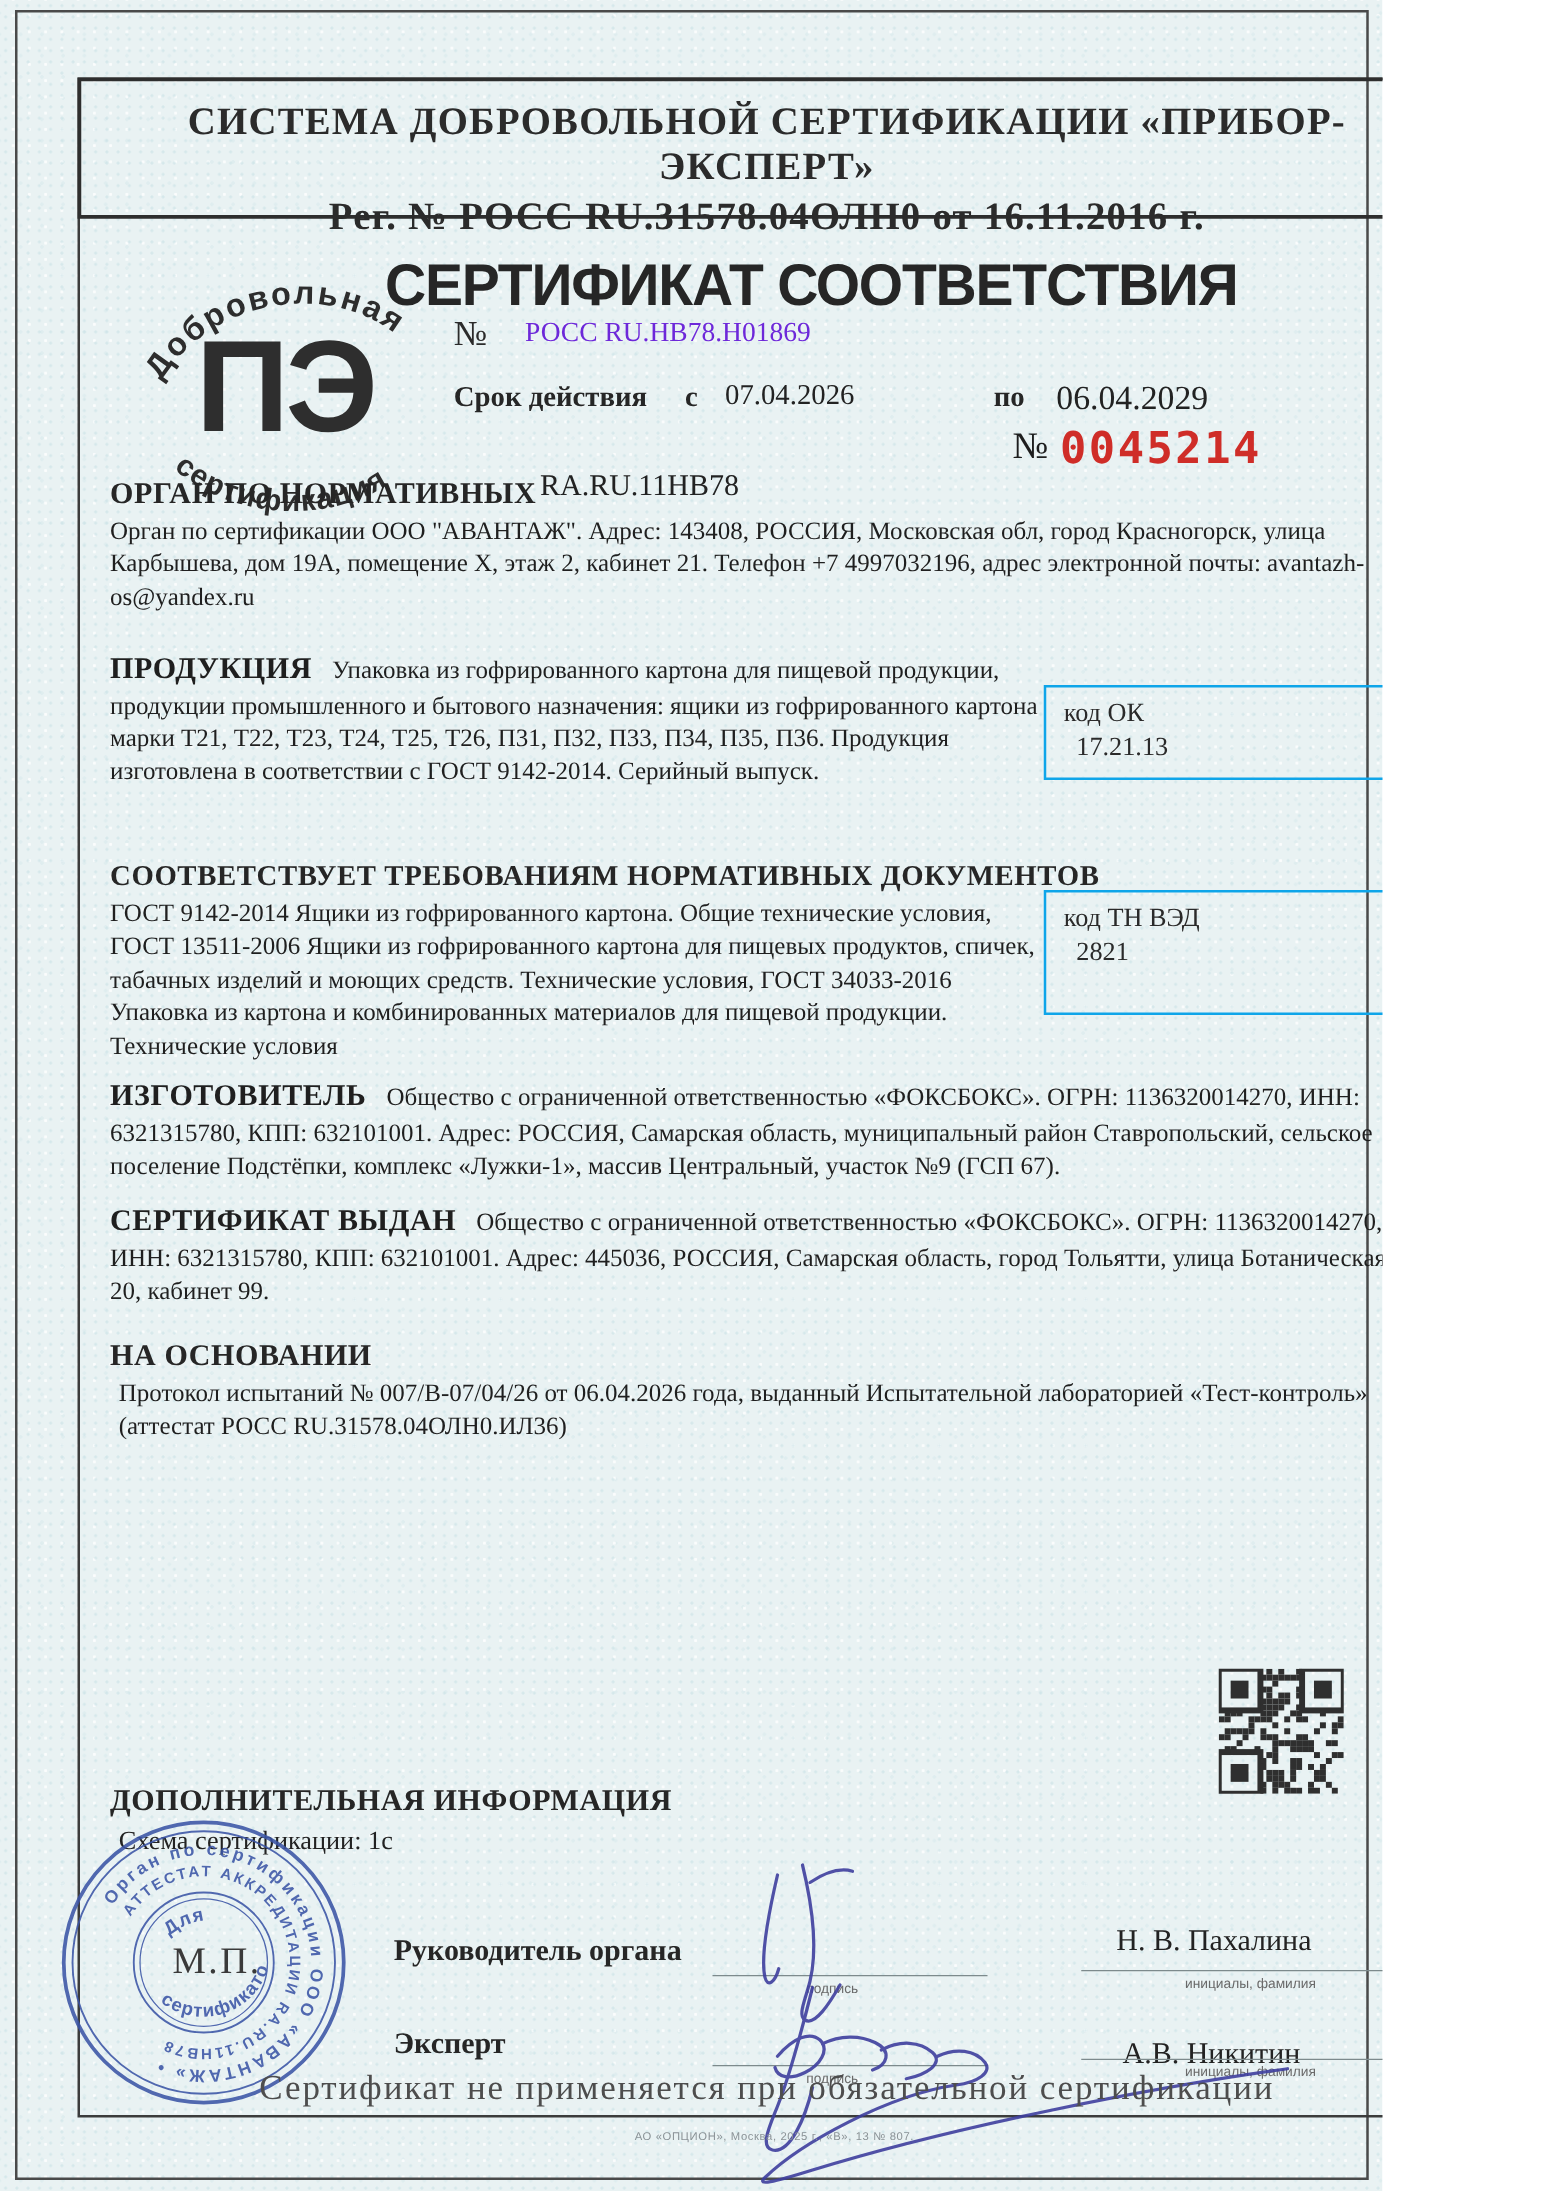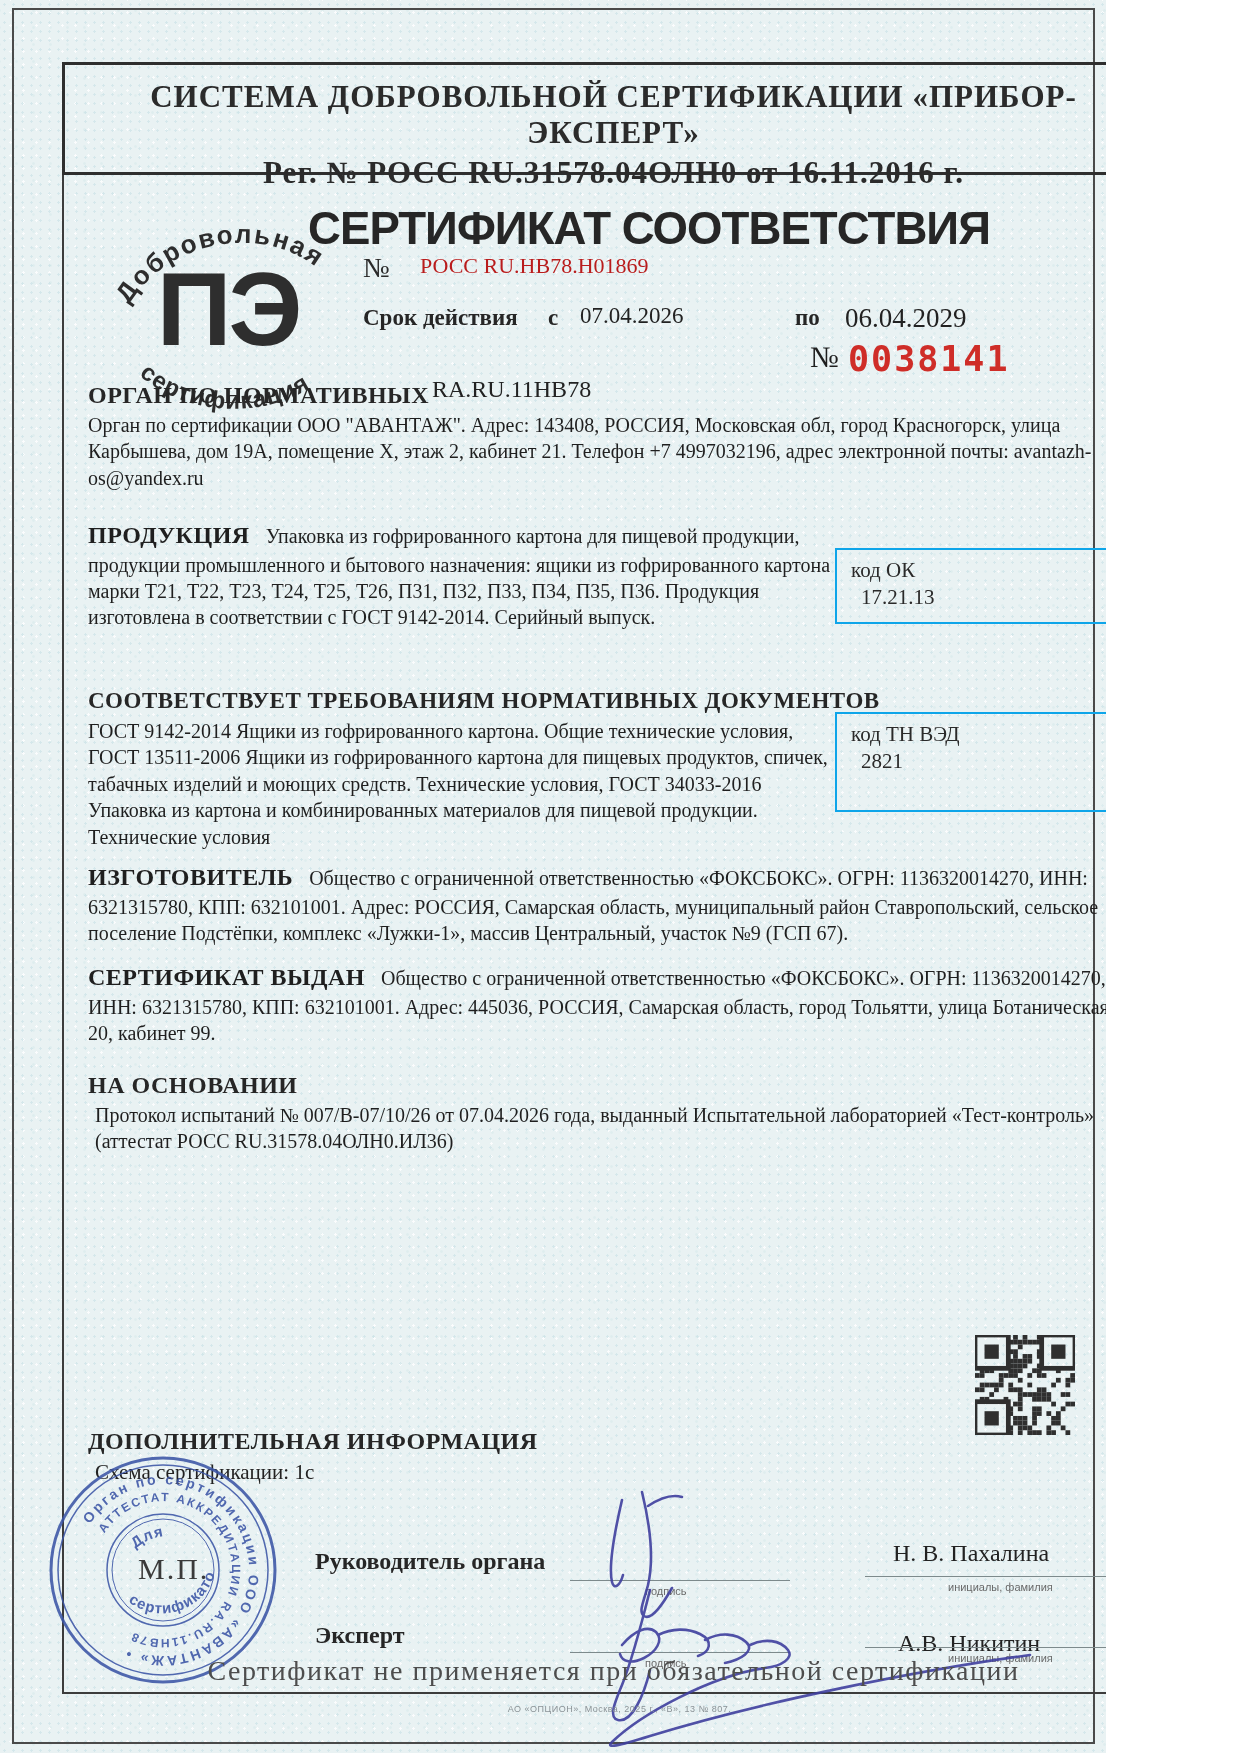--- a/index.html
+++ b/index.html
@@ -18,21 +18,21 @@
     border:2px solid #3c3c3c;}
   .header-box{position:absolute;left:62px;top:62px;width:1103px;height:113px;
     border:3px solid #2e2e2e;box-sizing:border-box;text-align:center;}
   .header-box .l1{margin-top:14px;font-size:31px;font-weight:bold;letter-spacing:1px;color:#2b2b2b;}
   .header-box .l2{margin-top:4px;font-size:31px;font-weight:bold;letter-spacing:1px;color:#2b2b2b;}
   .abs{position:absolute;}
   .title{left:308px;top:200px;font-family:"Liberation Sans",sans-serif;
     font-size:47px;font-weight:bold;color:#262626;letter-spacing:-1px;
     transform:scaleX(.97);transform-origin:left top;white-space:nowrap;}
   .num-label{left:363px;top:252px;font-size:28px;color:#2b2b2b;}
-  .num-value{left:420px;top:253px;font-size:22px;color:#b91c1c;}
+  .num-value{left:420px;top:253px;font-size:22px;color:#6d28d9;}
   .validity-label{left:363px;top:305px;font-size:23px;font-weight:bold;color:#262626;}
   .validity-s{left:548px;top:305px;font-size:23px;font-weight:bold;color:#262626;}
   .date-from{left:580px;top:303px;font-size:23px;}
   .po-label{left:795px;top:305px;font-size:23px;font-weight:bold;color:#262626;}
   .date-to{left:845px;top:303px;font-size:27px;}
   .form-num-label{left:810px;top:340px;font-size:30px;color:#1e1e1e;}
   .form-num{left:848px;top:339px;font-family:"DejaVu Sans Mono",monospace;
     font-size:35px;font-weight:bold;letter-spacing:2px;}
   .section-h{font-size:24px;font-weight:bold;color:#262626;letter-spacing:.5px;}
   .para{font-size:20px;line-height:1.32;color:#1f1f1f;margin:0;}
@@ -84,21 +84,21 @@
   <div class="abs num-label">№</div>
   <div class="abs num-value">РОСС RU.НВ78.Н01869</div>
 
   <div class="abs validity-label">Срок действия</div>
   <div class="abs validity-s">с</div>
   <div class="abs date-from">07.04.2026</div>
   <div class="abs po-label">по</div>
   <div class="abs date-to">06.04.2029</div>
 
   <div class="abs form-num-label">№</div>
-  <div class="abs form-num" id="form-num" style="color: rgb(207, 45, 40);">0038141</div>
+  <div class="abs form-num" id="form-num" style="color: rgb(207, 45, 40);">0045214</div>
 
   <div class="abs section-h" style="left:88px;top:382px;">ОРГАН ПО НОРМАТИВНЫХ</div>
   <div class="abs" style="left:432px;top:376px;font-size:24px;">RA.RU.11НВ78</div>
   <p class="abs para" style="left:88px;top:412px;width:1065px;">Орган по сертификации ООО "АВАНТАЖ". Адрес: 143408, РОССИЯ, Московская обл, город Красногорск, улица Карбышева, дом 19А, помещение Х, этаж 2, кабинет 21. Телефон +7 4997032196, адрес электронной почты: avantazh-os@yandex.ru</p>
 
   <p class="abs para" style="left:88px;top:520px;width:745px;">
     <b class="h">ПРОДУКЦИЯ</b><span>Упаковка из гофрированного картона для пищевой продукции, продукции промышленного и бытового назначения: ящики из гофрированного картона марки Т21, Т22, Т23, Т24, Т25, Т26, П31, П32, П33, П34, П35, П36. Продукция изготовлена в соответствии с ГОСТ 9142-2014. Серийный выпуск.</span>
   </p>
   <div class="code-box" style="left:835px;top:548px;width:328px;height:76px;">
     <div>код ОК</div>
@@ -114,21 +114,21 @@
 
   <p class="abs para" style="left:88px;top:862px;width:1070px;">
     <b class="h">ИЗГОТОВИТЕЛЬ</b><span>Общество с ограниченной ответственностью «ФОКСБОКС». ОГРН: 1136320014270, ИНН: 6321315780, КПП: 632101001. Адрес: РОССИЯ, Самарская область, муниципальный район Ставропольский, сельское поселение Подстёпки, комплекс «Лужки-1», массив Центральный, участок №9 (ГСП 67).</span>
   </p>
 
   <p class="abs para" style="left:88px;top:962px;width:1070px;">
     <b class="h">СЕРТИФИКАТ ВЫДАН</b><span>Общество с ограниченной ответственностью «ФОКСБОКС». ОГРН: 1136320014270, ИНН: 6321315780, КПП: 632101001. Адрес: 445036, РОССИЯ, Самарская область, город Тольятти, улица Ботаническая, дом 20, кабинет 99.</span>
   </p>
 
   <div class="abs section-h" style="left:88px;top:1072px;">НА ОСНОВАНИИ</div>
-  <p class="abs para" style="left:95px;top:1102px;width:1045px;">Протокол испытаний № 007/В-07/10/26 от 07.04.2026 года, выданный Испытательной лабораторией «Тест-контроль» (аттестат РОСС RU.31578.04ОЛН0.ИЛ36)</p>
+  <p class="abs para" style="left:95px;top:1102px;width:1045px;">Протокол испытаний № 007/В-07/04/26 от 06.04.2026 года, выданный Испытательной лабораторией «Тест-контроль» (аттестат РОСС RU.31578.04ОЛН0.ИЛ36)</p>
 
   <div class="abs" style="left:975px;top:1335px;width:100px;height:100px;" id="qr"><svg width="100" height="100" viewBox="0 0 100 100">
         <rect x="0" y="0" width="33.333333333333336" height="33.333333333333336" fill="none" stroke="#2f2f2f" stroke-width="4.761904761904762"></rect>
         <rect x="9.523809523809524" y="9.523809523809524" width="14.285714285714285" height="14.285714285714285" fill="#2f2f2f"></rect>
         <rect x="66.66666666666667" y="0" width="33.333333333333336" height="33.333333333333336" fill="none" stroke="#2f2f2f" stroke-width="4.761904761904762"></rect>
         <rect x="76.19047619047619" y="9.523809523809524" width="14.285714285714285" height="14.285714285714285" fill="#2f2f2f"></rect>
         <rect x="0" y="66.66666666666667" width="33.333333333333336" height="33.333333333333336" fill="none" stroke="#2f2f2f" stroke-width="4.761904761904762"></rect>
         <rect x="9.523809523809524" y="76.19047619047619" width="14.285714285714285" height="14.285714285714285" fill="#2f2f2f"></rect>
         <rect x="38.095238095238095" y="0" width="4.761904761904762" height="4.761904761904762" fill="#2f2f2f"></rect>
         <rect x="47.61904761904762" y="0" width="4.761904761904762" height="4.761904761904762" fill="#2f2f2f"></rect>

